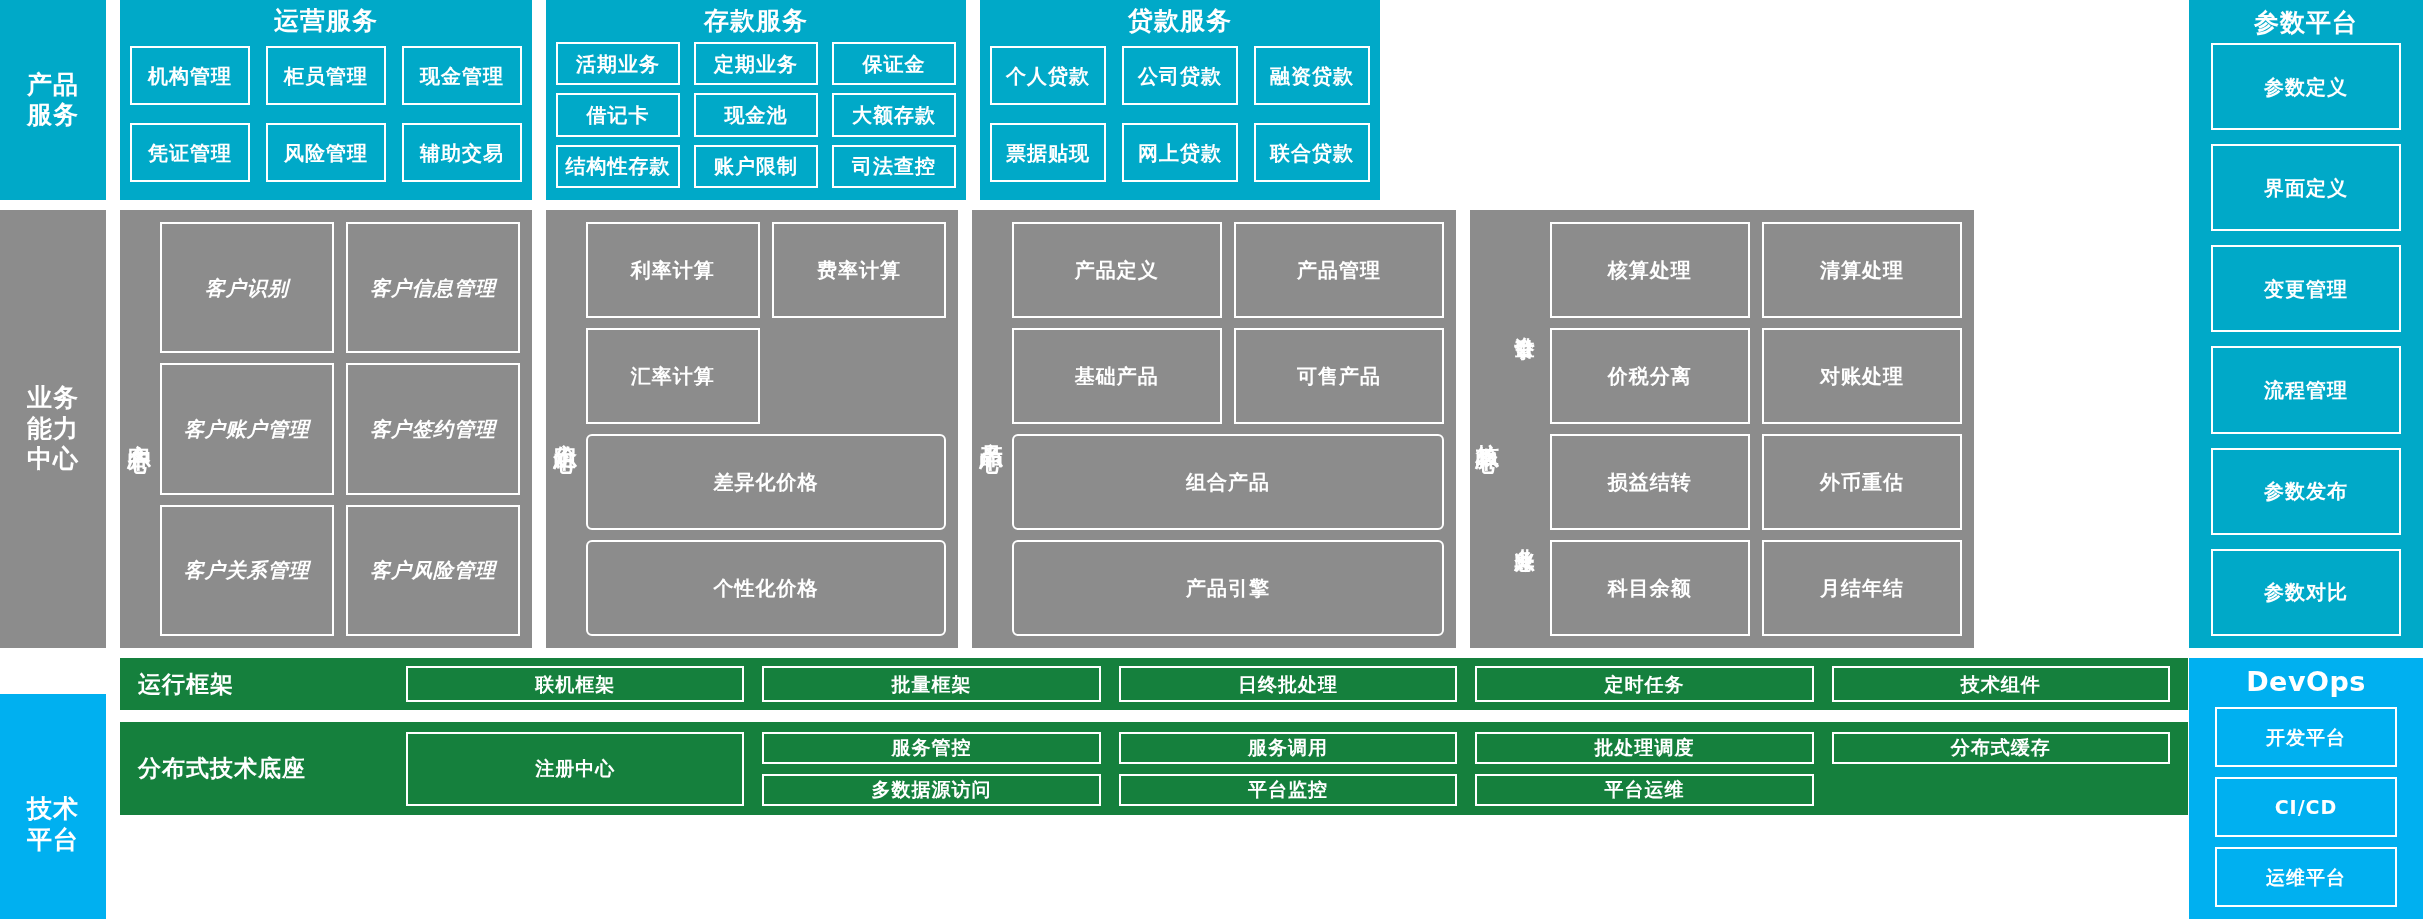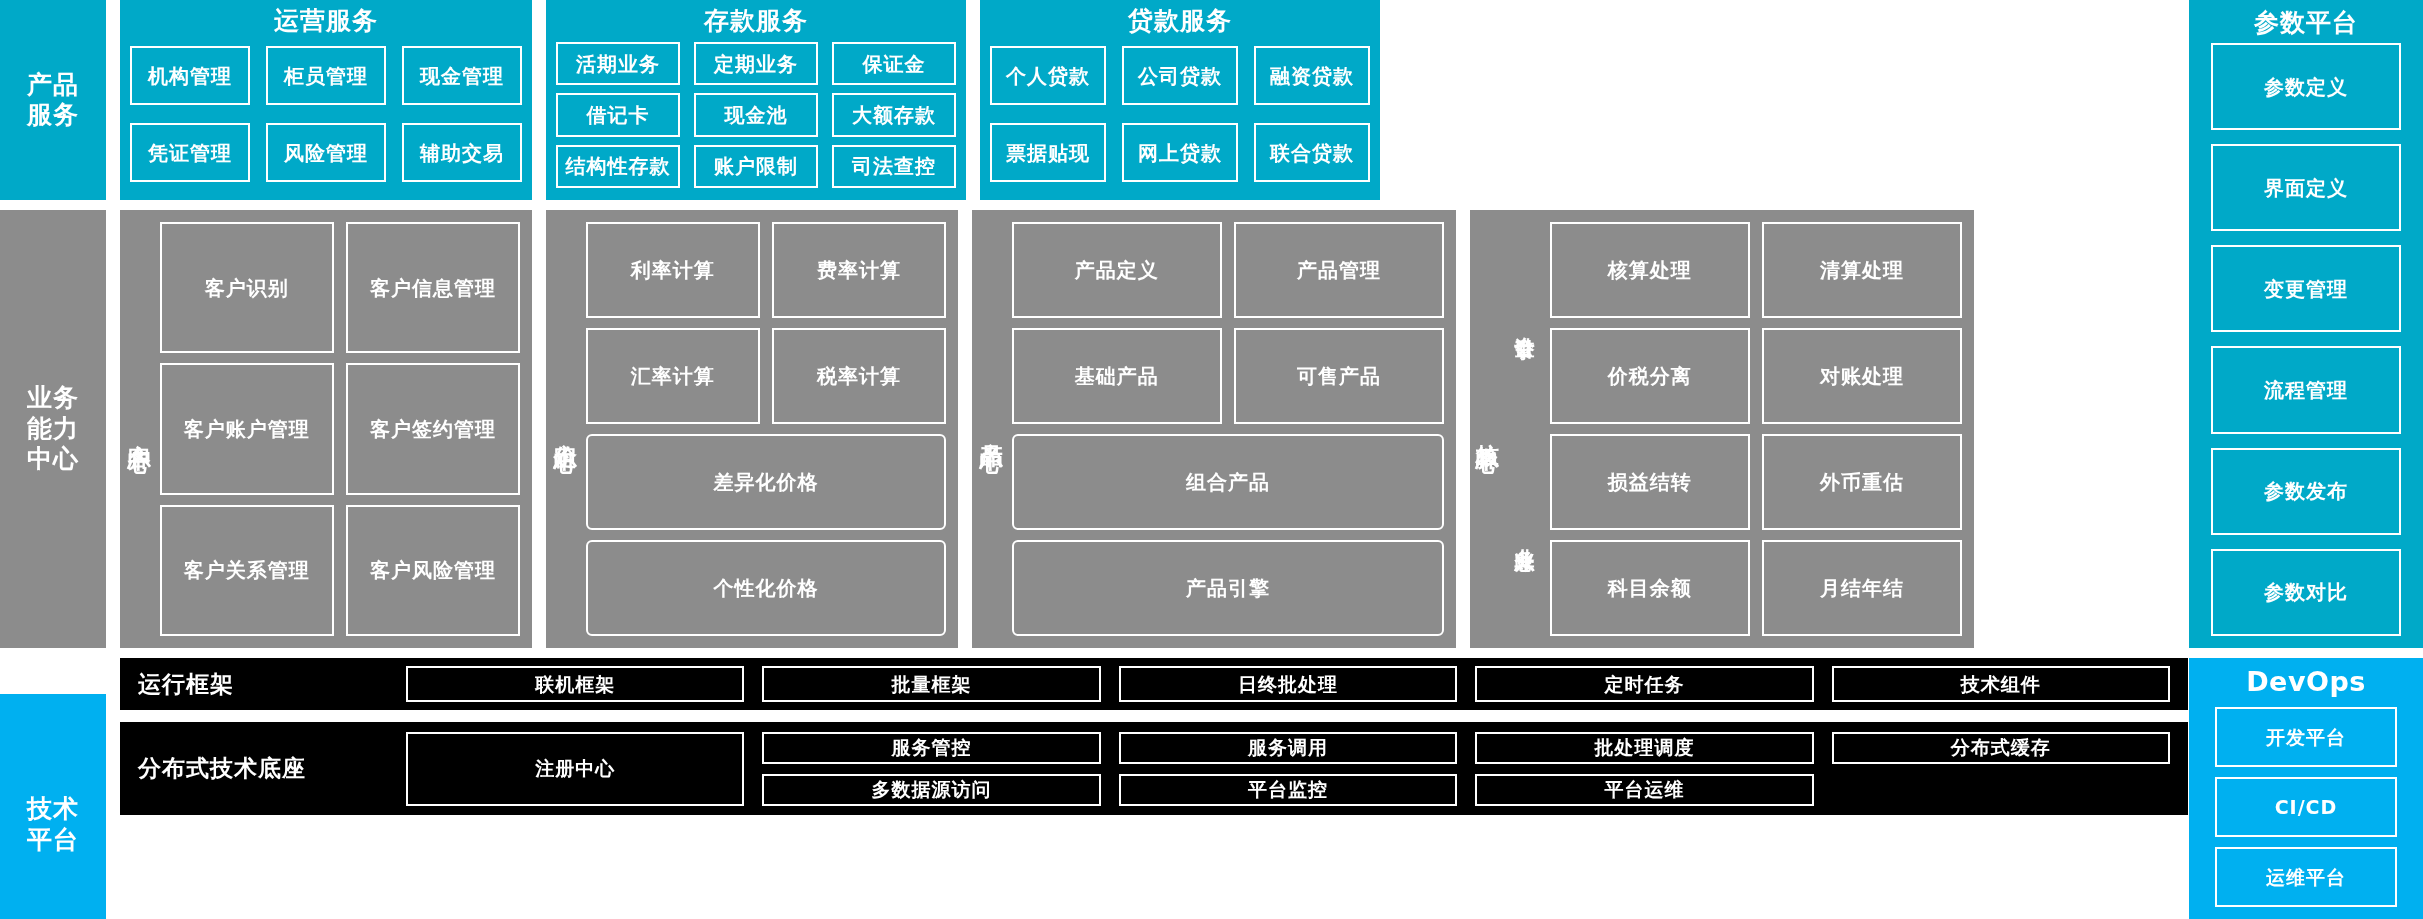--- a/index.html
+++ b/index.html
@@ -150,21 +150,21 @@
     padding: 12px 12px 12px 6px;
     gap: 8px;
   }
   .center-grid {
     flex: 1;
     display: grid;
     gap: 10px 12px;
   }
 
   #cp-customer { width: 412px; height: 438px; }
-  #cp-customer .center-grid { grid-template-columns: 1fr 1fr; grid-template-rows: repeat(3, 1fr); }
+  #cp-customer .center-grid { grid-template-columns: 1fr 1fr; grid-template-rows: repeat(3, 1fr); font-style: italic; }
 
   #cp-pricing { width: 412px; height: 438px; }
   #cp-pricing .center-grid { grid-template-columns: 1fr 1fr; grid-template-rows: repeat(4, 1fr); }
 
   #cp-product { width: 484px; height: 438px; }
   #cp-product .center-grid { grid-template-columns: 1fr 1fr; grid-template-rows: repeat(4, 1fr); }
 
   #cp-acct { width: 504px; height: 438px; padding-left: 4px; }
   #cp-acct .acct-inner { flex: 1; display: flex; gap: 8px; }
   #cp-acct .acct-sub { display: flex; flex-direction: column; gap: 10px; flex: 1; }
@@ -184,21 +184,21 @@
   #bot-band { left: 0; top: 658px; height: 261px; }
   #bot-rail { width: 106px; height: 261px; background: #00B0F0; }
 
   #tech-stack {
     width: 2068px;
     display: flex;
     flex-direction: column;
     gap: 12px;
   }
   .tech-row {
-    background: #000000;
+    background: #15803d;
     box-sizing: border-box;
     display: flex;
     align-items: center;
     padding: 0 18px;
     gap: 18px;
   }
   #tech-row-runtime { height: 52px; }
   #tech-row-base    { height: 93px; }
 
   .tech-label {
@@ -334,21 +334,20 @@
         <div class="tile">客户风险管理</div>
       </div>
     </div>
 
     <div class="center-panel" id="cp-pricing">
       <div class="vlabel">定价中心</div>
       <div class="center-grid">
         <div class="tile">利率计算</div>
         <div class="tile">费率计算</div>
         <div class="tile">汇率计算</div>
-        <div class="tile">税率计算</div>
         <div class="tile span2">差异化价格</div>
         <div class="tile span2">个性化价格</div>
       </div>
     </div>
 
     <div class="center-panel" id="cp-product">
       <div class="vlabel">产品中心</div>
       <div class="center-grid">
         <div class="tile">产品定义</div>
         <div class="tile">产品管理</div>

